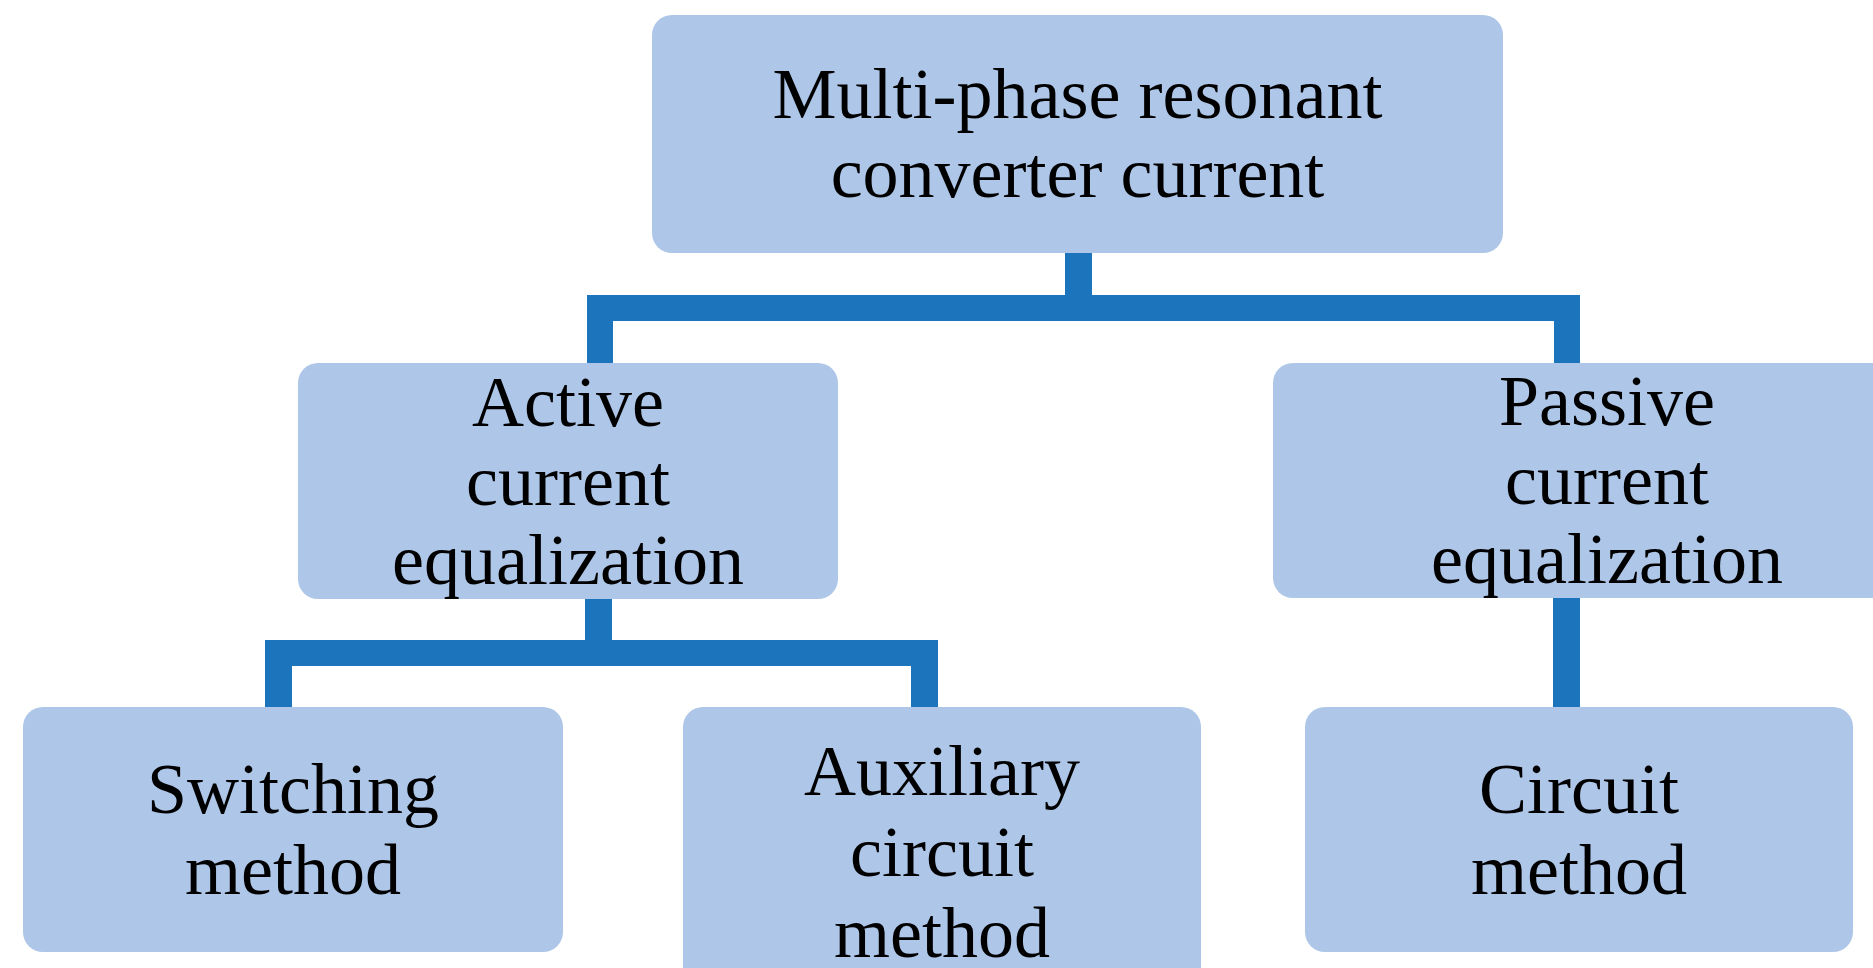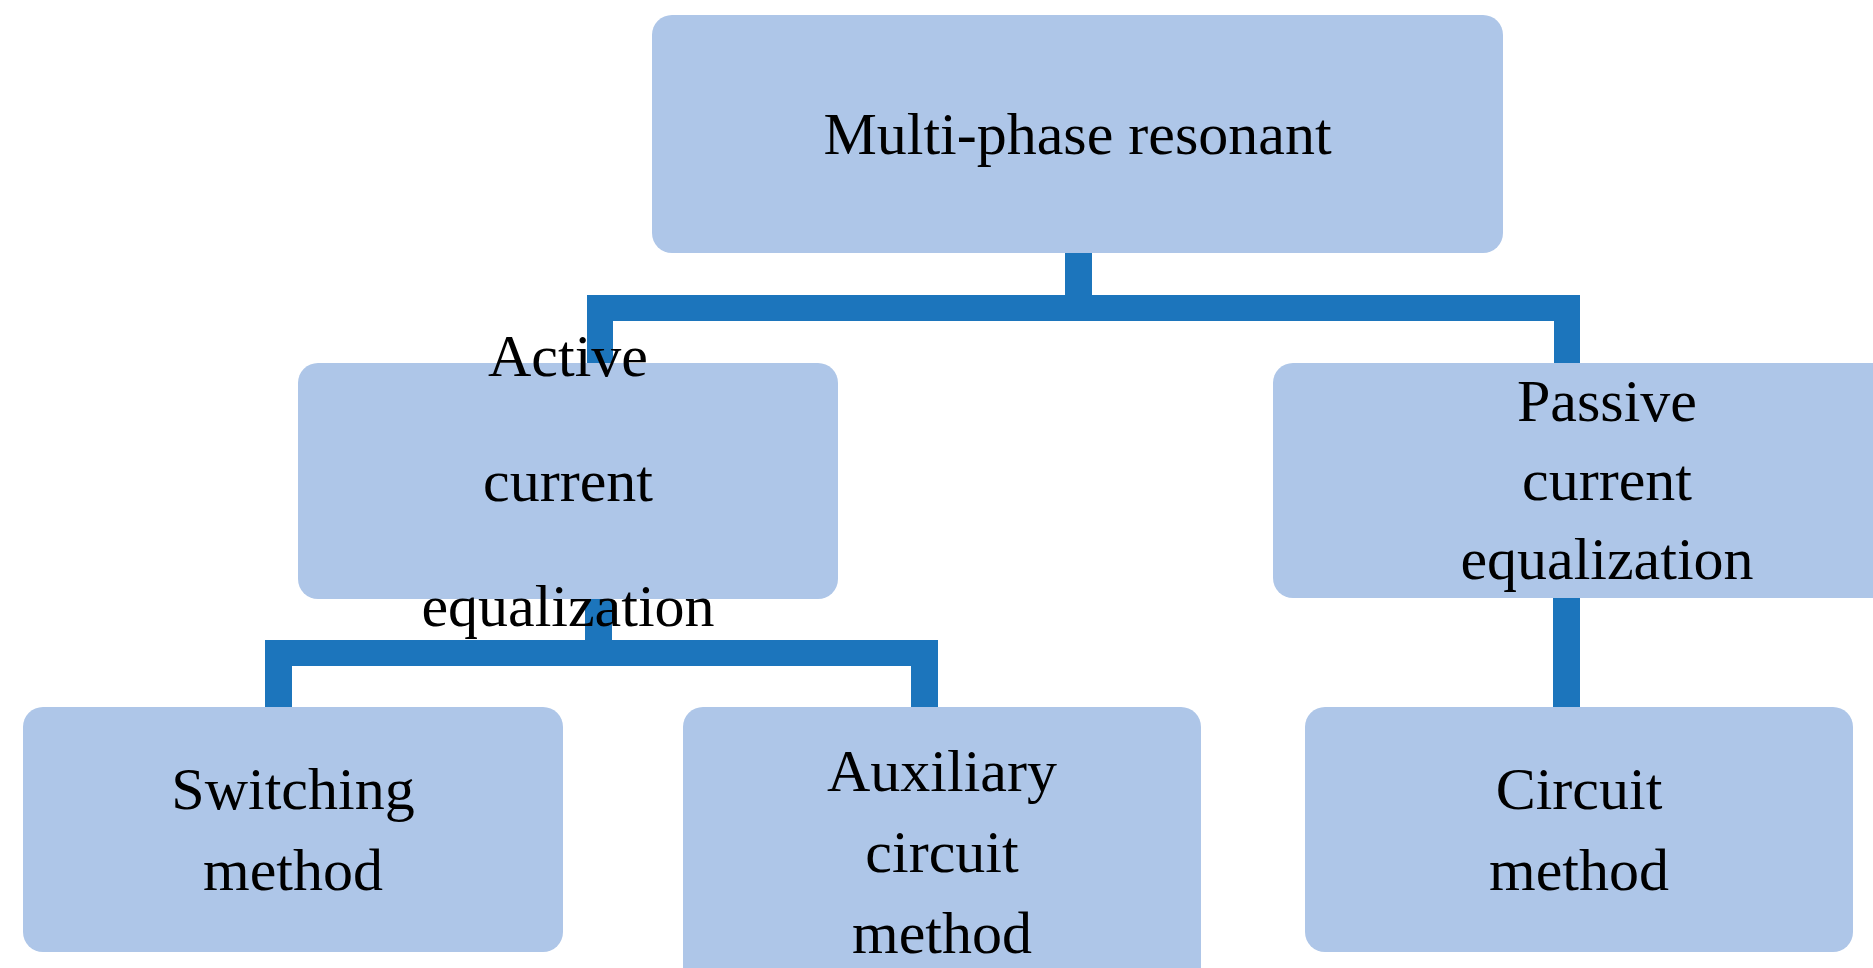--- a/index.html
+++ b/index.html
@@ -21,30 +21,30 @@
   .node {
     position: absolute;
     background: var(--node-fill);
     border-radius: 20px;
     display: flex;
     flex-direction: column;
     justify-content: center;
     align-items: center;
     text-align: center;
     color: var(--text);
-    font-size: 60px;
+    font-size: 72px;
     line-height: 79px;
   }
   .node .line { display: block; white-space: nowrap; }
   .conn { position: absolute; background: var(--conn); }
 
   
   .node-root      { left: 652px;  top: 15px;  width: 851px; height: 238px; }
   
-  .node-active    { left: 298px;  top: 363px; width: 540px; height: 236px; gap: 46px; }
+  .node-active    { left: 298px;  top: 363px; width: 540px; height: 236px; }
   .node-passive   { left: 1273px; top: 363px; width: 668px; height: 235px; }
   
   .node-switching { left: 16px;   top: 707px; width: 540px; height: 245px; line-height: 81px; margin-left: 7px; }
   .node-auxiliary { left: 683px;  top: 707px; width: 518px; height: 290px; line-height: 81px; }
   .node-circuit   { left: 1305px; top: 707px; width: 548px; height: 245px; line-height: 81px; }
 
   
   .c1-stub-top    { left: 1065px; top: 252px; width: 27px;  height: 45px; }
   .c1-hbar        { left: 587px;  top: 295px; width: 993px; height: 26px; }
   .c1-stub-left   { left: 587px;  top: 295px; width: 26px;  height: 70px; }
@@ -71,20 +71,21 @@
 
   <div class="conn c2-stub-top"></div>
   <div class="conn c2-hbar"></div>
   <div class="conn c2-stub-left"></div>
   <div class="conn c2-stub-right"></div>
 
   <div class="conn c3-stub"></div>
 
   <div class="node node-root">
     <span class="line">Multi-phase resonant</span>
+    <span class="line">converter current</span>
   </div>
 
   <div class="node node-active">
     <span class="line">Active</span>
     <span class="line">current</span>
     <span class="line">equalization</span>
   </div>
 
   <div class="node node-passive">
     <span class="line">Passive</span>

